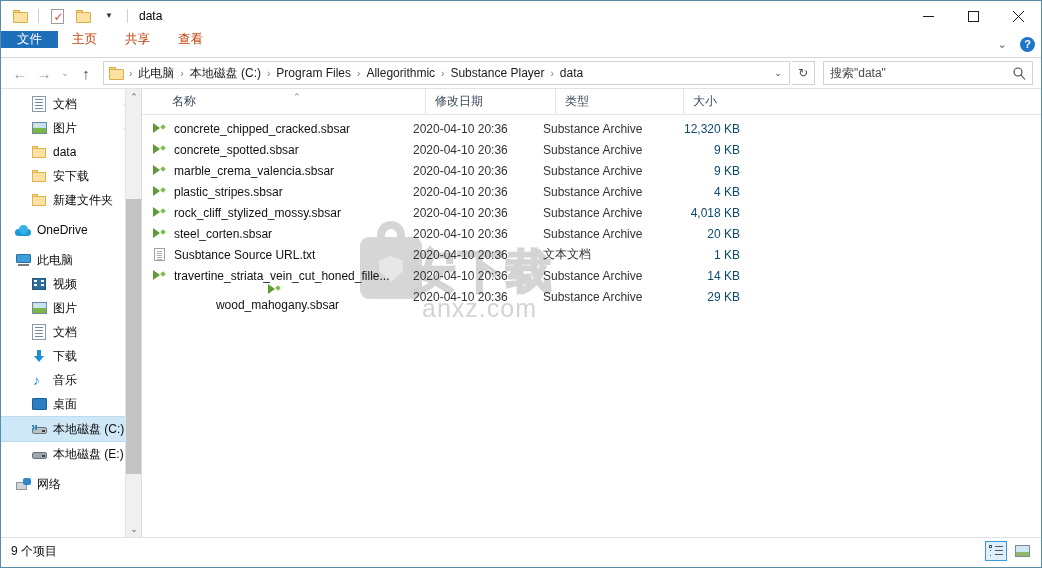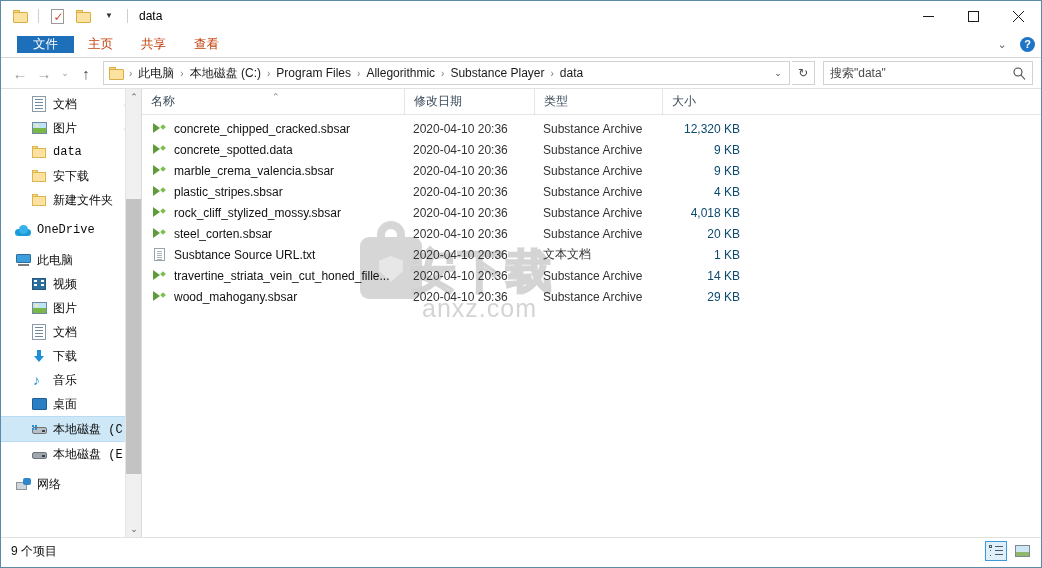--- a/index.html
+++ b/index.html
@@ -119,23 +119,22 @@
     font-size: 12px;
   }
   .win-ctrl svg { display:block; }
 
   
   .ribbonbar {
     position: relative;
     height: 26px;
     background: #ffffff;
     display: flex;
-    align-items: center;
+    align-items: flex-start;
     border-bottom: 1px solid #d6d6d6;
-    padding-left: 16px;
   }
   .tab {
     padding: 0 14px;
     display: flex;
     align-items: center;
     font-size: 12.5px;
     color: #c2410c;
     cursor: default;
   }
   .tab.file {
@@ -285,21 +284,21 @@
   }
   .nav-item .ico {
     width: 16px;
     height: 16px;
     margin-right: 6px;
     flex: 0 0 16px;
     display: flex;
     align-items: center;
     justify-content: center;
   }
-  .nav-item .lbl { overflow: hidden; font-family: Liberation Mono, monospace; }
+  .nav-item .lbl { overflow: hidden; }
   .nav-item .pin {
     margin-left: auto;
     color: #9a9a9a;
     font-size: 10px;
     transform: rotate(40deg);
   }
   .ind-0 { padding-left: 14px; }
   .ind-1 { padding-left: 30px; }
 
   
@@ -456,21 +455,21 @@
   .col-head .col {
     position: relative;
     height: 25px;
     line-height: 25px;
     font-size: 12px;
     color: #3a4a5a;
     padding-left: 9px;
     box-sizing: border-box;
     border-left: 1px solid #e5e5e5;
   }
-  .col-head .col:first-child { border-left: none; }
+  .col-head .col:first-child { border-left: none; margin-left: 21px; }
   .sort-caret {
     position: absolute;
     left: 130px;
     top: -4px;
     font-size: 9px;
     color: #6b8096;
   }
   .rows { padding-top: 3px; }
   .row {
     height: 21px;
@@ -911,21 +910,21 @@
           <span class="c-date" style="width:130px;">2020-04-10 20:36</span>
           <span class="c-type" style="width:128px;">Substance Archive</span>
           <span class="c-size" style="width:90px;">12,320 KB</span>
         </div>
 
         <div class="row">
           <span class="c-name" style="width:262px;">
             <span class="f-ico">
                 <span class="sbsar-ico"></span>
               </span>
-            <span>concrete_spotted.data</span>
+            <span>concrete_spotted.sbsar</span>
           </span>
           <span class="c-date" style="width:130px;">2020-04-10 20:36</span>
           <span class="c-type" style="width:128px;">Substance Archive</span>
           <span class="c-size" style="width:90px;">9 KB</span>
         </div>
 
         <div class="row">
           <span class="c-name" style="width:262px;">
             <span class="f-ico">
                 <span class="sbsar-ico"></span>
@@ -991,21 +990,21 @@
                 <span class="sbsar-ico"></span>
               </span>
             <span>travertine_striata_vein_cut_honed_fille...</span>
           </span>
           <span class="c-date" style="width:130px;">2020-04-10 20:36</span>
           <span class="c-type" style="width:128px;">Substance Archive</span>
           <span class="c-size" style="width:90px;">14 KB</span>
         </div>
 
         <div class="row">
-          <span class="c-name" style="width:262px;">
+          <span class="c-name" style="width:262px;flex-direction:column;">
             <span class="f-ico">
                 <span class="sbsar-ico"></span>
               </span>
             <span>wood_mahogany.sbsar</span>
           </span>
           <span class="c-date" style="width:130px;">2020-04-10 20:36</span>
           <span class="c-type" style="width:128px;">Substance Archive</span>
           <span class="c-size" style="width:90px;">29 KB</span>
         </div>
 

